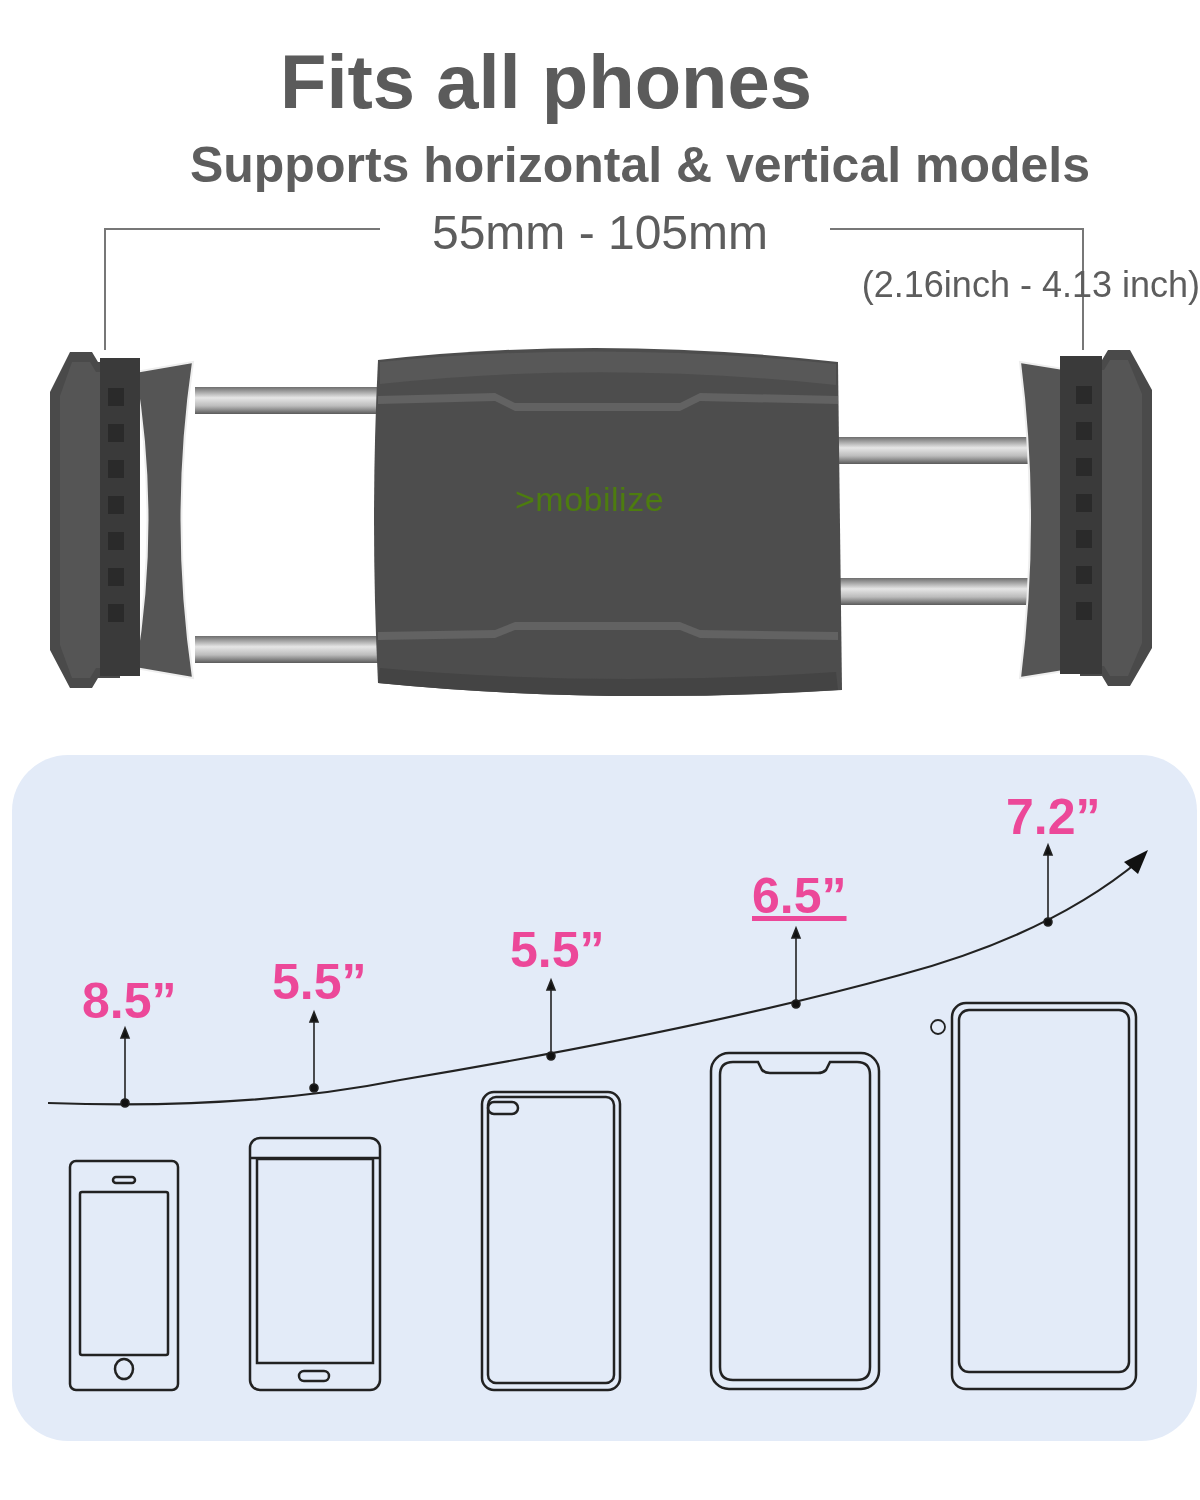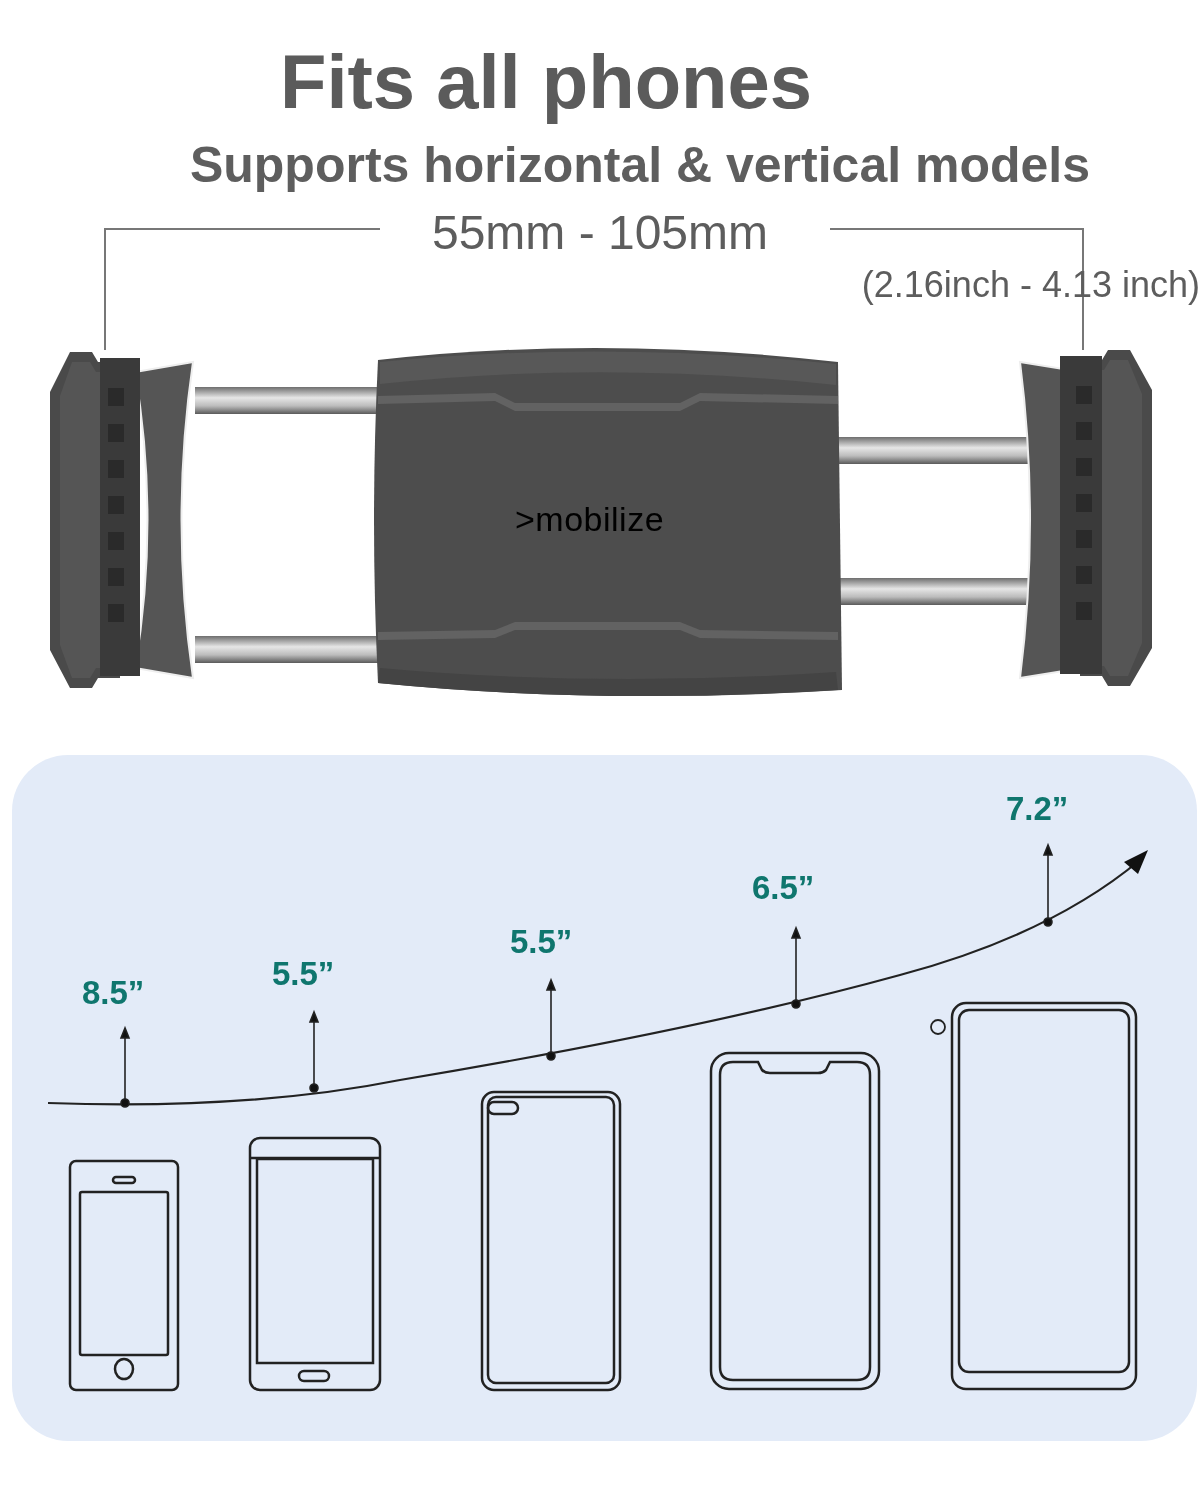--- a/index.html
+++ b/index.html
@@ -8,25 +8,25 @@
   .title { position: absolute; left: 0; width: 1092px; top: 44px; text-align: center;
            font-size: 76px; font-weight: bold; color: #5b5b5b; letter-spacing: 0px; line-height: 1; }
   .subtitle { position: absolute; left: 0; width: 1200px; top: 140px; text-align: center;
               font-size: 50px; font-weight: bold; color: #5e5e5e; line-height: 1; padding-left: 40px; }
   .dim-line1 { position: absolute; left: 0; width: 1200px; top: 209px; text-align: center;
                font-size: 48px; color: #5d5d5d; line-height: 1; }
   .dim-line2 { position: absolute; left: 0; width: 1200px; top: 267px; text-align: right;
                font-size: 36px; color: #5d5d5d; line-height: 1; }
   .bracket { position: absolute; top: 0; left: 0; }
   .holder { position: absolute; left: 0; top: 330px; width: 1200px; height: 380px; }
-  .logo { position: absolute; left: 515px; top: 502px; font-size: 34px; color: #000000;
+  .logo { position: absolute; left: 515px; top: 482px; font-size: 34px; color: #4d7c0f;
           font-weight: normal; letter-spacing: 0.5px; line-height: 1; }
   .panel { position: absolute; left: 12px; top: 755px; width: 1185px; height: 686px;
            background: #e3ebf8; border-radius: 56px; }
-  .size-label { position: absolute; font-size: 33px; font-weight: bold; color: #0f766e; line-height: 1; }
+  .size-label { position: absolute; font-size: 50px; font-weight: bold; color: #ec4899; line-height: 1; }
   .diagram { position: absolute; left: 0; top: 0; }
 </style>
 </head>
 <body>
 
 <div class="title">Fits all phones</div>
 <div class="subtitle">Supports horizontal &amp; vertical models</div>
 
 <svg class="bracket" width="1200" height="360">
   <polyline points="105,350 105,229 380,229" fill="none" stroke="#777" stroke-width="2"></polyline>
@@ -164,14 +164,14 @@
   <g fill="none" stroke="#222" stroke-width="2.5">
     <rect x="952" y="1003" width="184" height="386" rx="14"></rect>
     <rect x="959" y="1010" width="170" height="362" rx="10"></rect>
     <circle cx="938" cy="1027" r="7" stroke-width="1.8"></circle>
   </g>
 </svg>
 
 <div class="size-label" style="left:82px; top:976px;">8.5”</div>
 <div class="size-label" style="left:272px; top:957px;">5.5”</div>
 <div class="size-label" style="left:510px; top:925px;">5.5”</div>
-<div class="size-label" style="left:752px; top:871px;">6.5”</div>
+<div class="size-label" style="left:752px; top:871px;text-decoration:underline;">6.5”</div>
 <div class="size-label" style="left:1006px; top:792px;">7.2”</div>
 
 </body></html>

